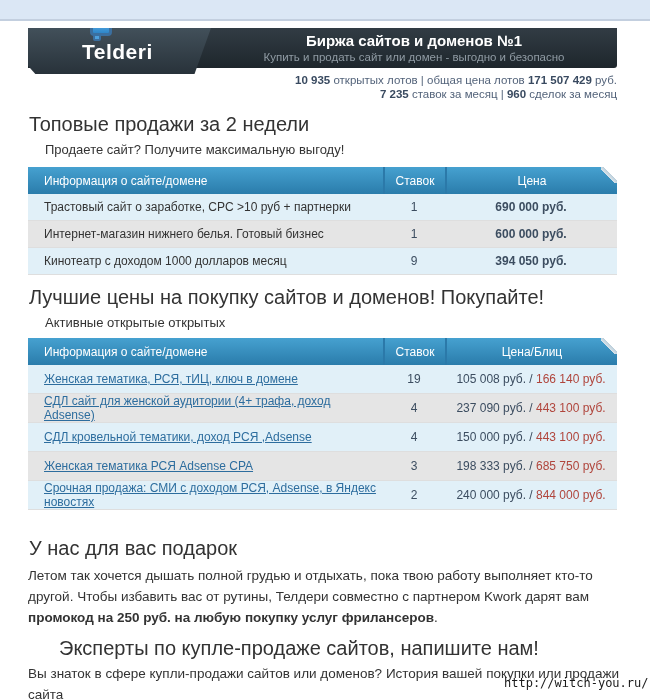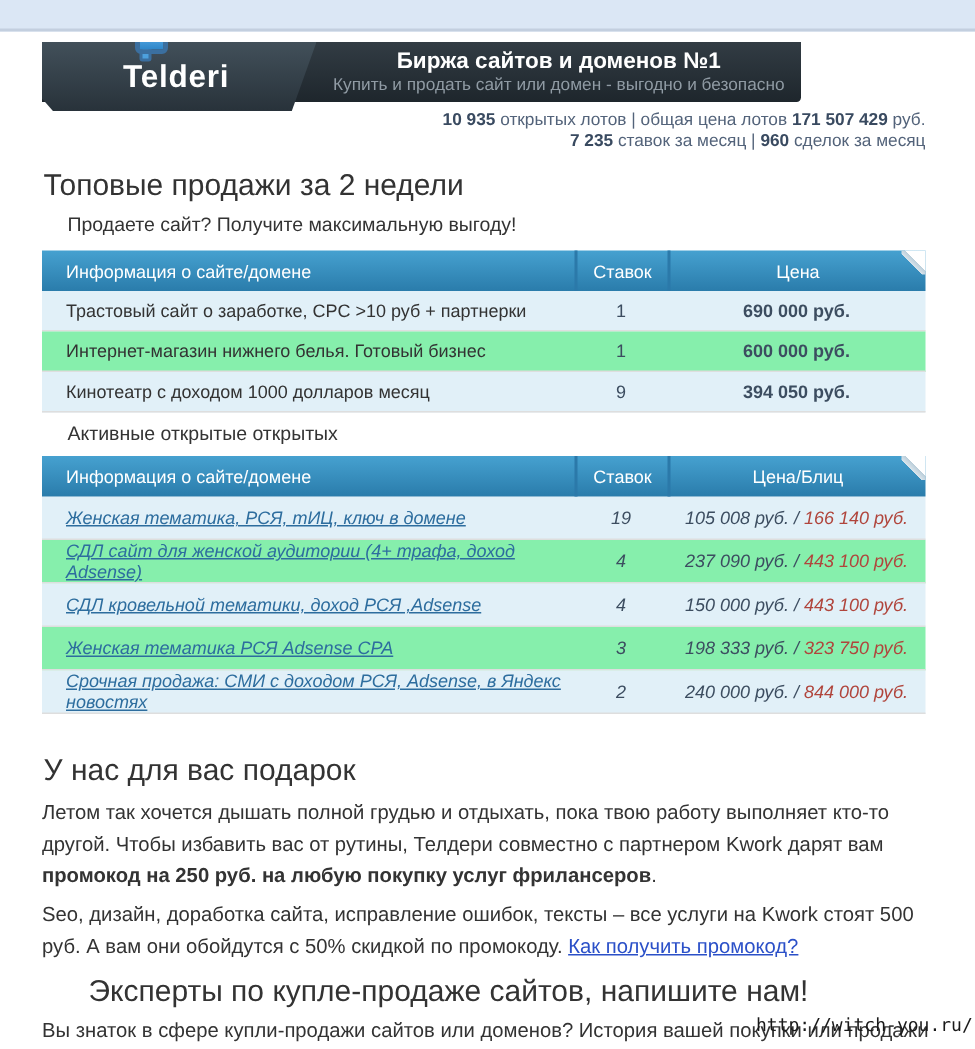--- a/index.html
+++ b/index.html
@@ -8,21 +8,21 @@
     width:650px; height:699px; overflow:hidden; position:relative;
     font-family:"Liberation Sans", sans-serif; color:#333;
   }
   
   .topbar { width:650px; height:21px; background:#dbe7f5; border-bottom:2px solid #c3cfdf; }
 
   .content { margin-left:28px; width:589px; }
 
   
   .banner {
-    position:relative; margin-top:7px; width:506px; height:40px;
+    position:relative; margin-top:7px; width:589px; height:40px;
     background:linear-gradient(#323c44,#1e262c); border-radius:0 0 3px 0;
   }
   .logo-block {
     position:absolute; left:0; top:0; width:183px; height:46px;
     background:linear-gradient(#42505a,#28323a);
     clip-path:polygon(0 0, 100% 0, 91% 100%, 4% 100%, 0 82%);
     z-index:2;
   }
   .logo-link { position:absolute; left:54px; top:12px; text-decoration:none; }
   .logo-text { color:#fff; font-size:21px; font-weight:bold; letter-spacing:0.5px; }
@@ -67,24 +67,24 @@
   }
   .fold {
     position:absolute; top:0; right:0; width:16px; height:16px; z-index:3;
     background:linear-gradient(225deg,#fff 0%,#fff 42%,#b9cdd9 42%,#dbe5ec 58%,rgba(219,229,236,0) 58%);
   }
   .c { display:flex; align-items:center; }
   .c-info { flex:1; padding-left:16px; }
   .c-bids { width:62px; justify-content:center; }
   .c-price { width:172px; justify-content:center; }
   .thead .c-bids, .thead .c-price { border-left:2px solid #2b79a9; }
-  .trow { display:flex; border-bottom:1px solid #dedede; background:#86efac; font-size:12px; }
+  .trow { display:flex; border-bottom:1px solid #dedede; background:#e5e5e5; font-size:12px; }
   .tbody .trow:nth-child(odd) { background:#e1f0f8; }
   .h27 .trow, .trow.h27 { height:27px; }
-  .trow.h25 { height:29px;font-style:italic; }
+  .trow.h25 { height:29px; }
   .row-text { color:#333; }
   .row-link { color:#2d6d9e; text-decoration:underline; }
   .bids-val { color:#3c4d60; }
   .price-bold { font-weight:bold; color:#3c4d60; }
   .price-normal { color:#3c4d60; white-space:pre; }
   .price-blitz { color:#b0453c; }
 
   
   .para { width:591px; font-size:13.5px; line-height:21px; color:#333; }
   .para b { font-weight:bold; }
@@ -166,20 +166,21 @@
     <div class="c c-bids">
             <span class="bids-val">9</span>
           </div>
     <div class="c c-price">
             <span class="price-bold">394 050 руб.</span>
           </div>
   </div>
 </div>
   </div>
 
+  <div class="h1 m-auctions">Лучшие цены на покупку сайтов и доменов! Покупайте!</div>
   <div class="sub m-sub2">Активные открытые открытых</div>
 
   <div class="table m-table2">
     <div class="thead">
       <div class="c c-info">Информация о сайте/домене</div>
       <div class="c c-bids">Ставок</div>
       <div class="c c-price">Цена/Блиц</div>
       <span class="fold"></span>
     </div>
     <div class="tbody">
@@ -224,41 +225,40 @@
 
   <div class="trow h25">
     <div class="c c-info">
             <a class="row-link" href="#">Женская тематика РСЯ Adsense CPA</a>
           </div>
     <div class="c c-bids">
             <span class="bids-val">3</span>
           </div>
     <div class="c c-price">
             <span class="price-normal">198 333 руб. / </span>
-            <span class="price-blitz">323 750 руб.</span>
+            <span class="price-blitz">685 750 руб.</span>
           </div>
   </div>
 
   <div class="trow h25">
     <div class="c c-info">
             <a class="row-link" href="#">Срочная продажа: СМИ с доходом РСЯ, Adsense, в Яндекс новостях</a>
           </div>
     <div class="c c-bids">
             <span class="bids-val">2</span>
           </div>
     <div class="c c-price">
             <span class="price-normal">240 000 руб. / </span>
             <span class="price-blitz">844 000 руб.</span>
           </div>
   </div>
 </div>
   </div>
 
   <div class="h1 m-gift">У нас для вас подарок</div>
   <div class="para m-p1"><span>Летом так хочется дышать полной грудью и отдыхать, пока твою работу выполняет кто-то другой. Чтобы избавить вас от рутины, Телдери совместно с партнером Kwork дарят вам </span><b>промокод на 250 руб. на любую покупку услуг фрилансеров</b><span>.</span></div>
-  <div class="para m-p2"><span>Seo, дизайн, доработка сайта, исправление ошибок, тексты – все услуги на Kwork стоят 500 руб. А вам они обойдутся с 50% скидкой по промокоду. </span><a class="promo-link" href="#">Как получить промокод?</a></div>
 
   <div class="h1 m-experts">Эксперты по купле-продаже сайтов, напишите нам!</div>
   <div class="para m-p3">Вы знаток в сфере купли-продажи сайтов или доменов? История вашей покупки или продажи сайта</div>
 
 </div>
 
 <div class="watermark">http://witch-you.ru/</div>
 
 </body></html>

